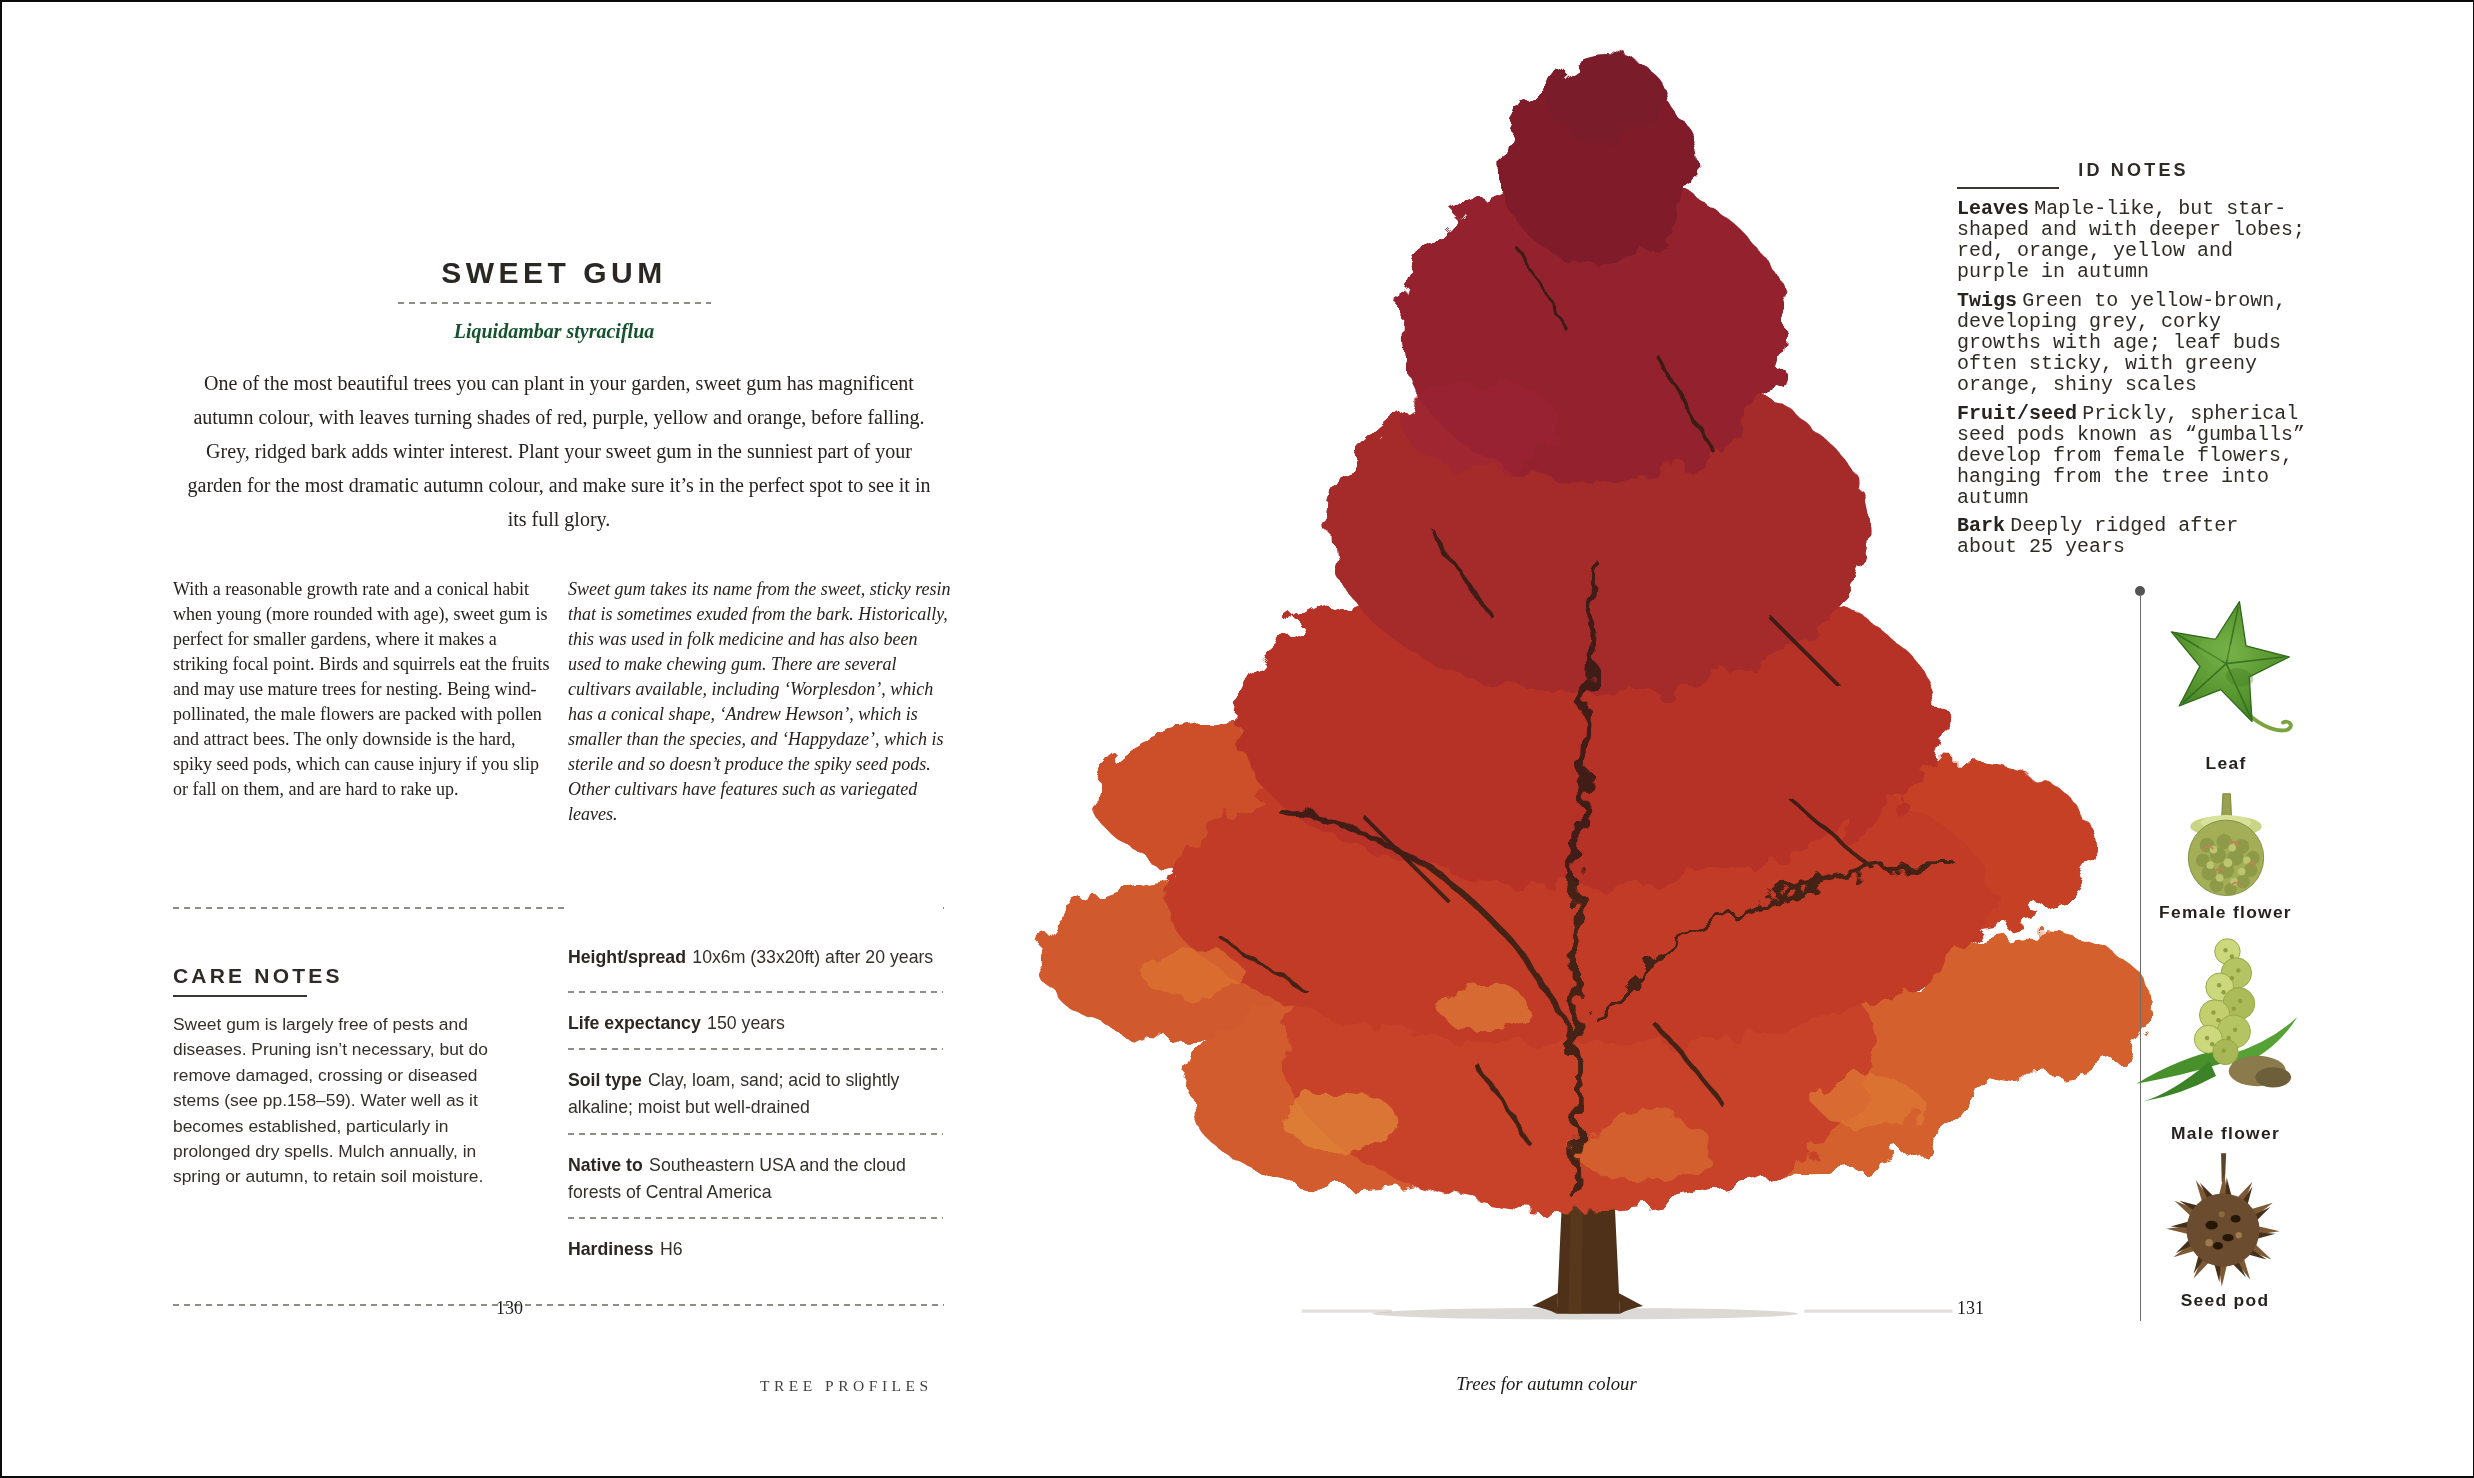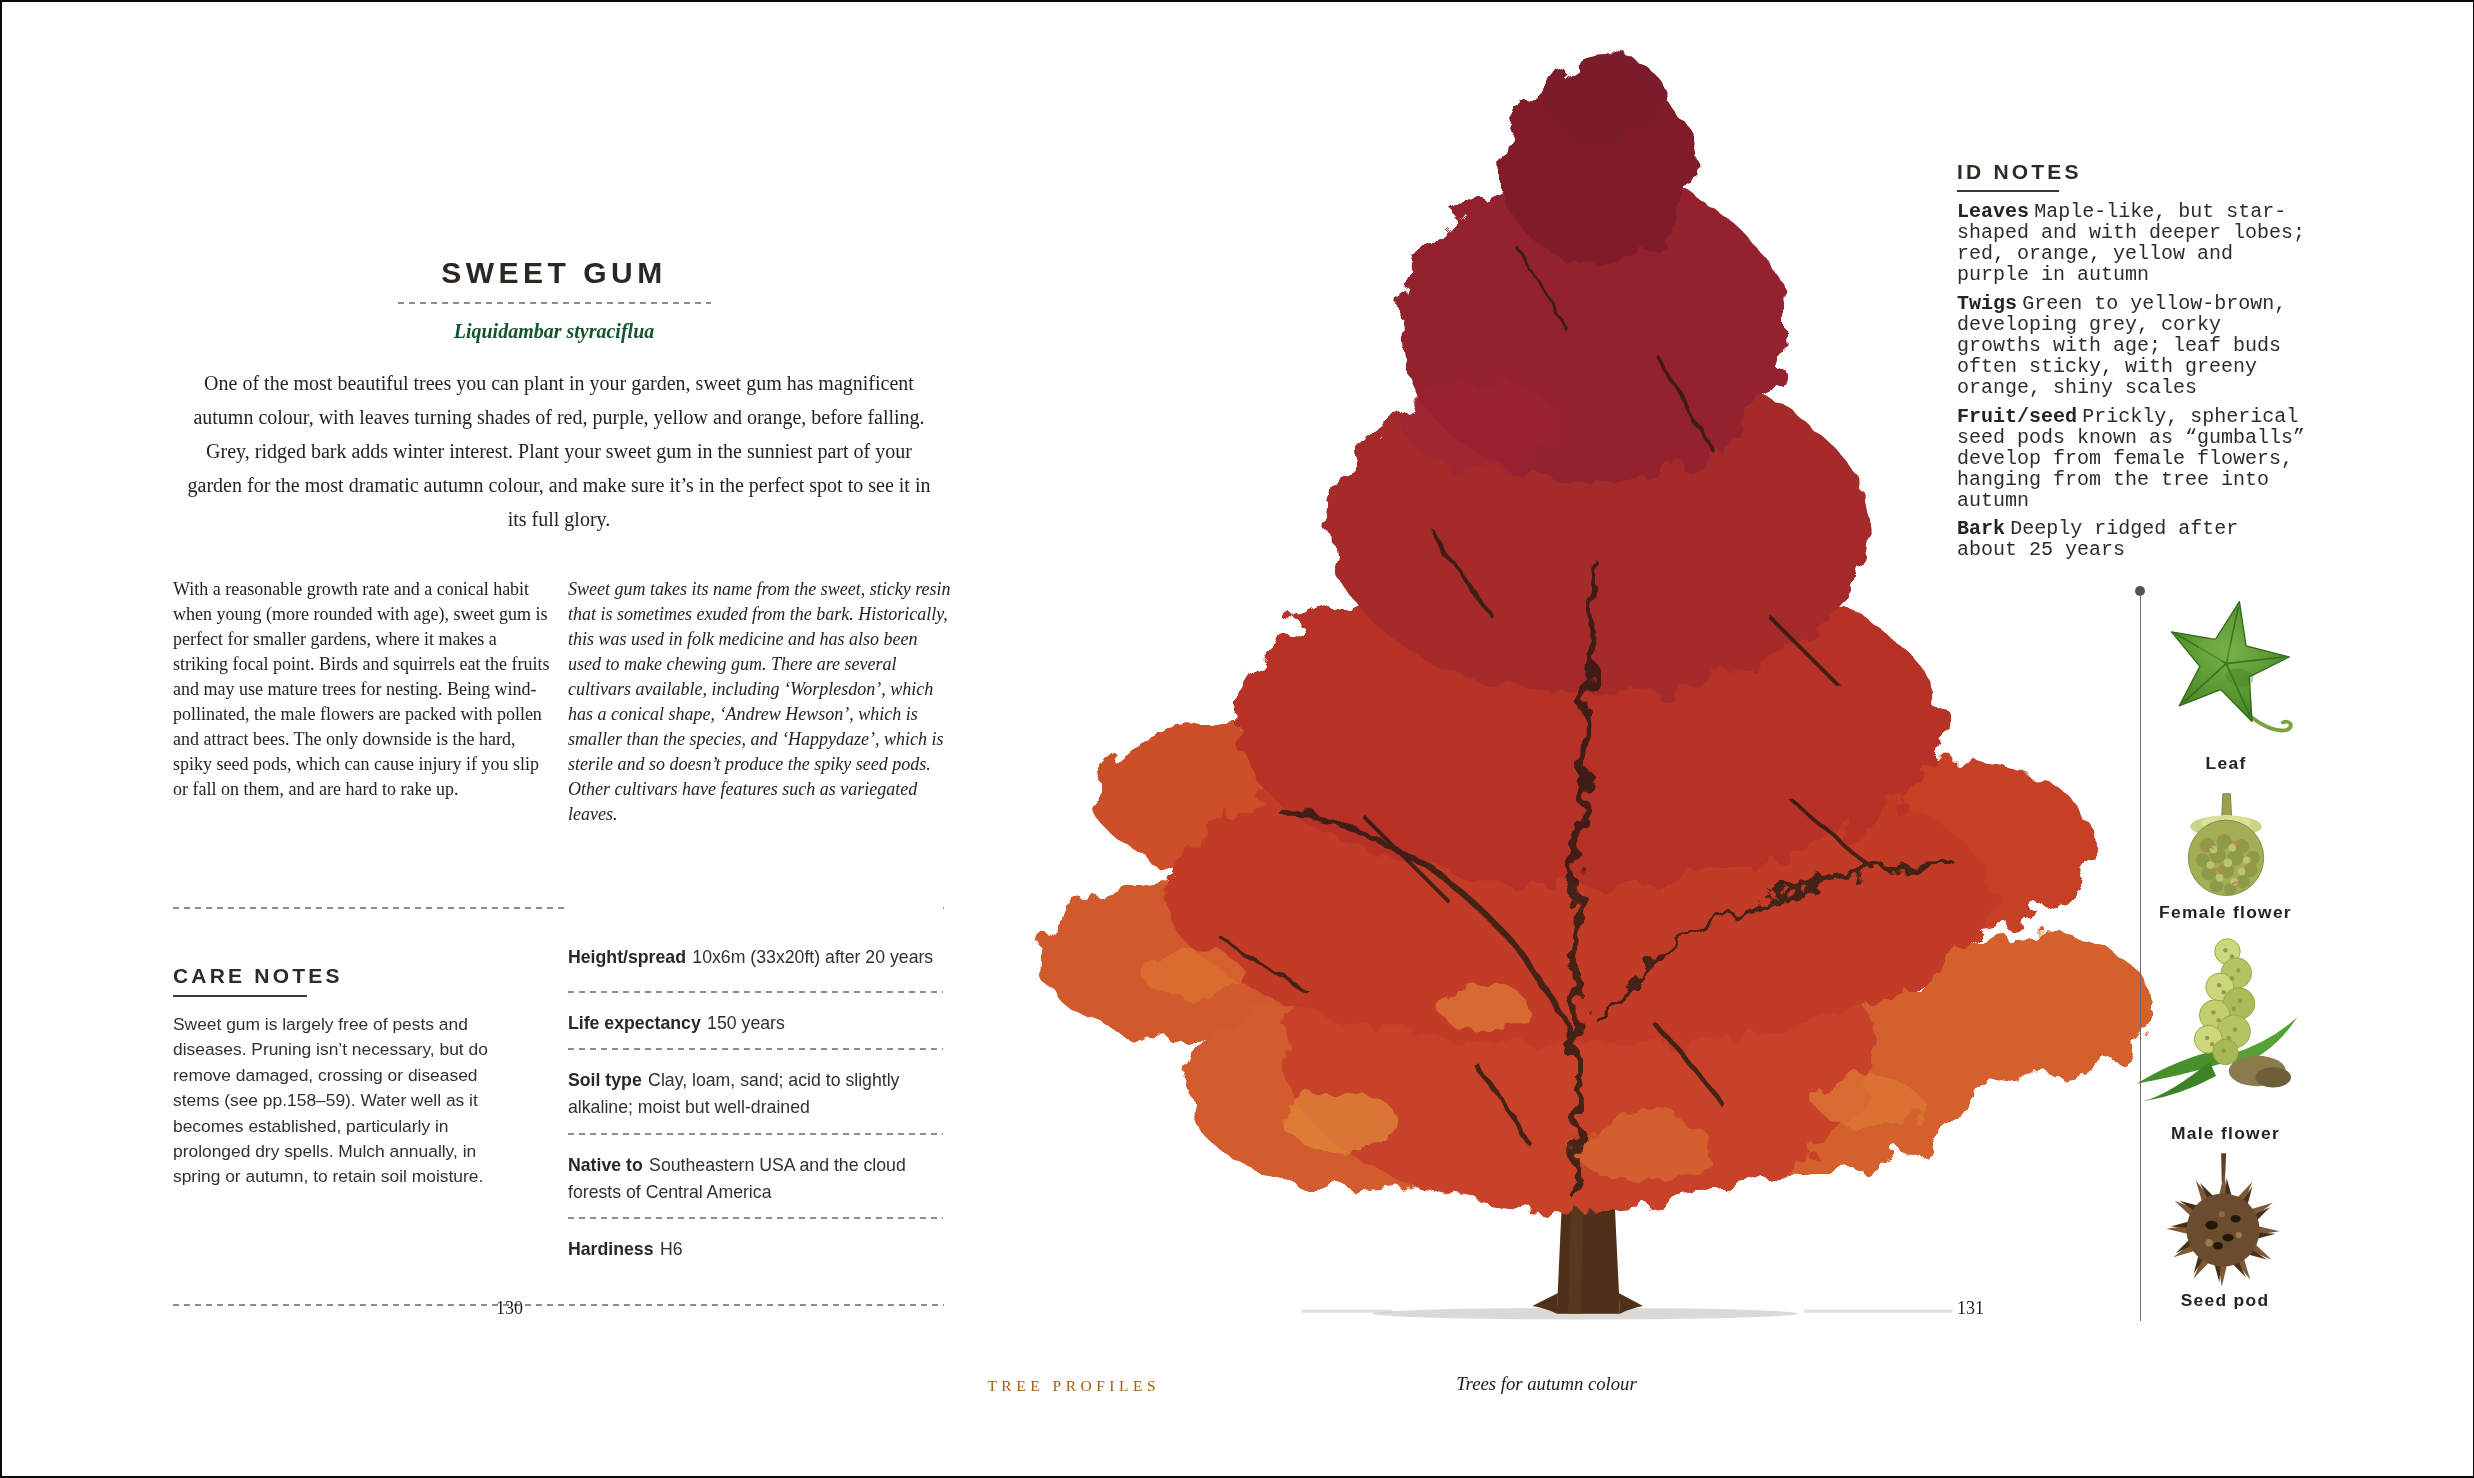--- a/index.html
+++ b/index.html
@@ -35,29 +35,29 @@
   .stat-row{padding:17px 0 10.3px 0;position:relative;}
   .stat-row.first{padding-top:37px;padding-bottom:19.3px;}
   .stat-row.last{padding-bottom:26px;}
   .stat-sep{height:1.9px;background:repeating-linear-gradient(90deg,#8f8d88 0 5.8px,transparent 5.8px 11px);}
   .stat-label{font-weight:bold;margin-right:6.4px;color:#2b2823;}
 
   
   .folio{top:1298px;width:129px;text-align:center;font-size:18px;color:#1c1a18;}
   .folio-left{left:445px;}
   .folio-right{left:1906px;}
-  .run-left{left:760px;top:1377px;width:400px;text-align:right;
-            font-size:15.5px;letter-spacing:4.5px;color:#a16207;}
+  .run-left{left:760px;top:1377px;width:400px;text-align:left;
+            font-size:15.5px;letter-spacing:4.5px;color:#404040;}
   .run-right{left:1353px;top:1373px;width:387px;text-align:center;
              font-style:italic;font-size:18.7px;color:#1c1a18;}
 
   
   .idnotes{left:1957px;top:160px;width:353px;}
   .id-h{font-family:"Liberation Sans","DejaVu Sans",sans-serif;font-weight:bold;
-        font-size:21px;letter-spacing:3.2px;color:#2e2a25;}
+        font-size:18px;letter-spacing:3.2px;color:#2e2a25;text-align:center;}
   .id-rule{width:102px;height:1.9px;background:#3c3833;margin-top:6.4px;margin-bottom:9px;}
   .id-entry{font-family:Liberation Mono, monospace;
             font-size:20px;line-height:21px;color:#2f2c27;margin-bottom:7.7px;}
   .id-label{font-weight:bold;margin-right:5.2px;color:#262320;}
 
   
   .vline{left:2140px;top:594px;width:1.3px;height:727px;background:#6e6c68;}
   .vdot{left:2135px;top:586px;width:10.3px;height:10.3px;border-radius:50%;background:#555351;}
   .spec-label{font-family:"Liberation Sans","DejaVu Sans",sans-serif;
               font-weight:bold;font-size:17.4px;letter-spacing:1.3px;color:#262220;text-align:center;}

